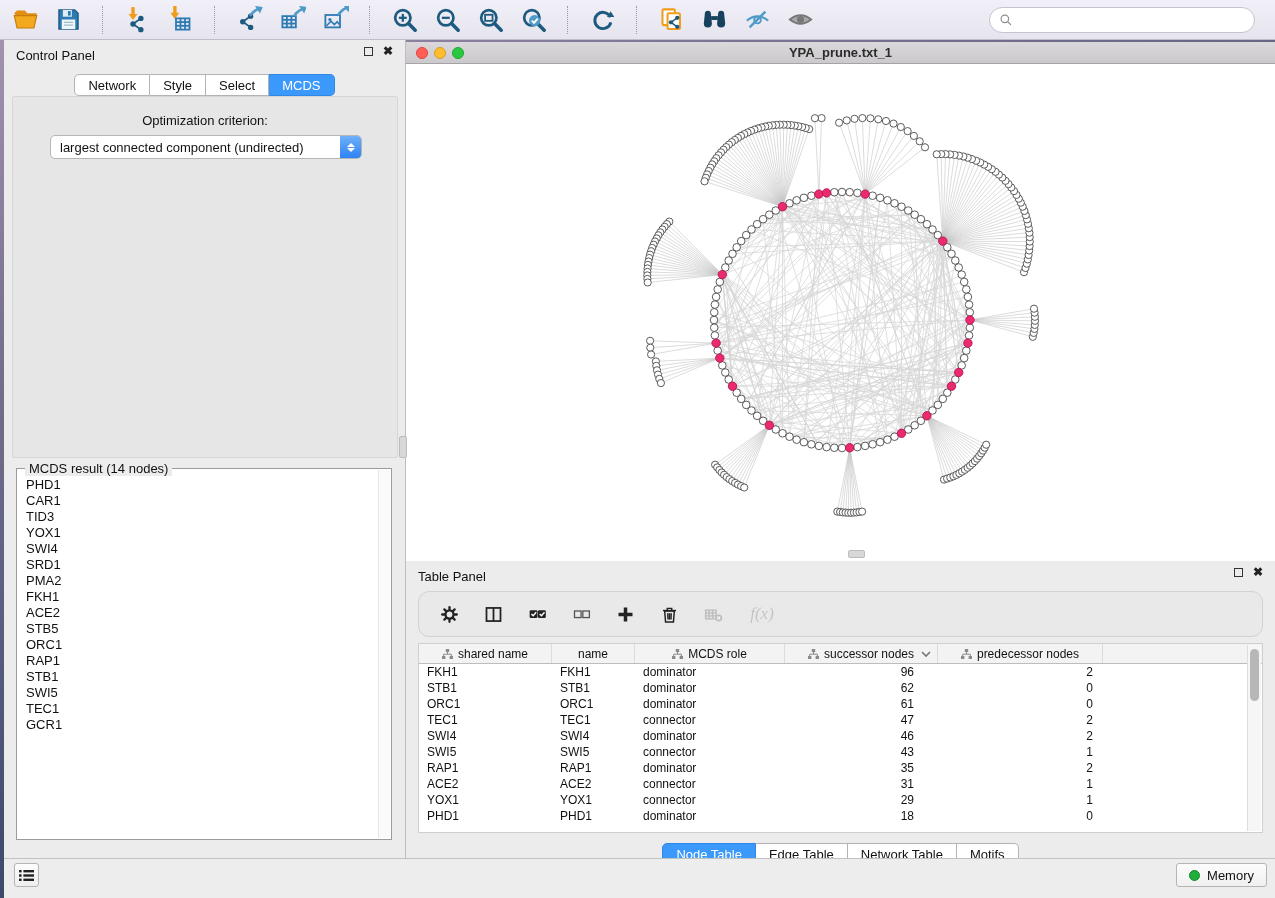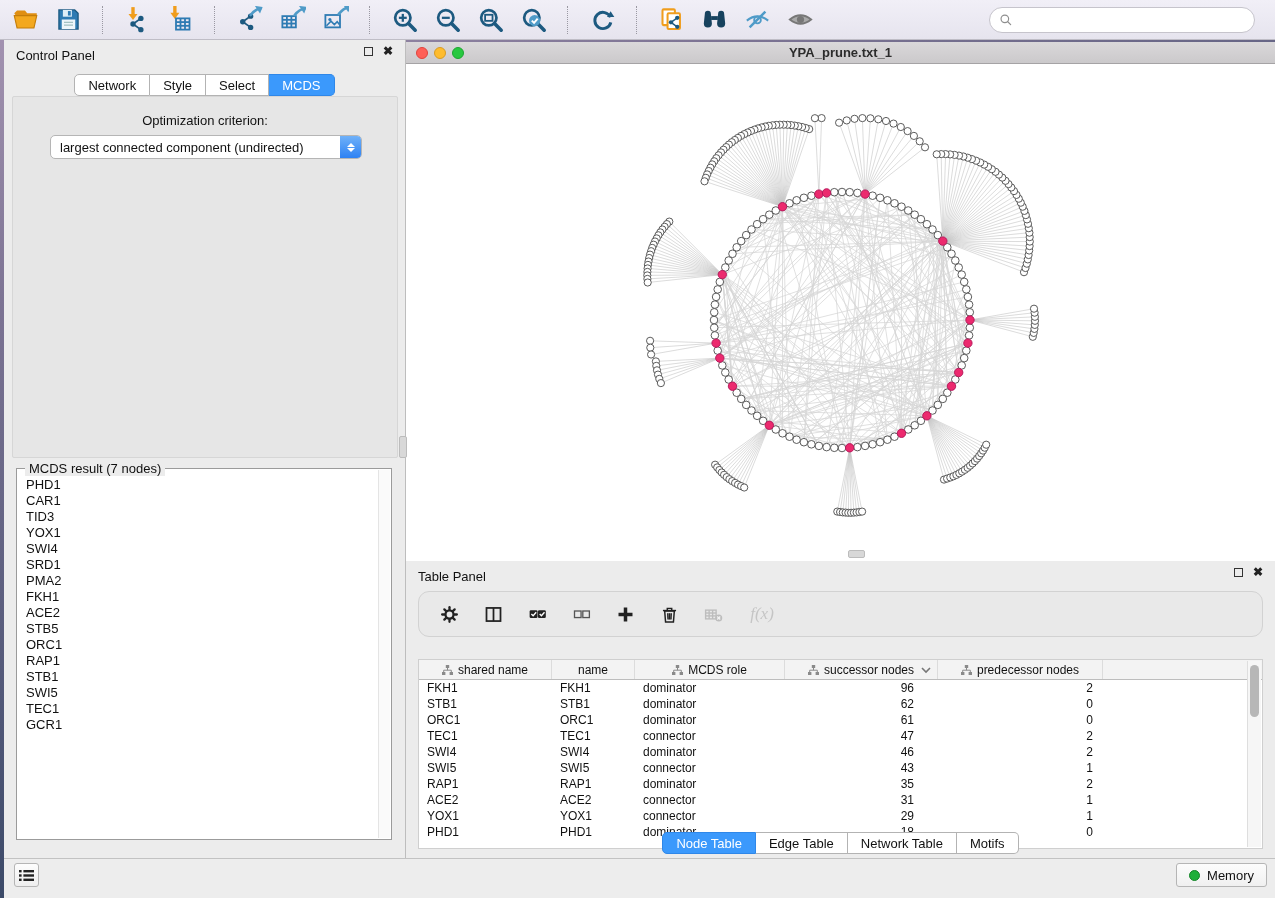--- a/index.html
+++ b/index.html
@@ -79,33 +79,33 @@
 
   
   .table-panel { position:absolute; left:406px; top:561px; width:869px; height:297px; background:#ececec; }
   .tp-toolbar { position:absolute; left:12px; top:30px; width:845px; height:46px; background:#e9e9e9;
     border:1px solid #d2d2d2; border-radius:11px; display:flex; align-items:center; gap:20px; padding-left:18px; }
   .tp-icon { display:flex; align-items:center; justify-content:center; width:24px; height:24px; }
   .tp-icon svg { width:21px; height:21px; }
   .tp-icon.disabled { opacity:.45; }
   .fx-label { font-family:"Liberation Serif",serif; font-style:italic; font-size:17px; color:#9a9a9a; }
 
-  .ntable { position:absolute; left:12px; top:82px; width:845px; height:190px; background:#fff; border:1px solid #cfcfcf;margin-top:16px; }
+  .ntable { position:absolute; left:12px; top:82px; width:845px; height:190px; background:#fff; border:1px solid #cfcfcf; }
   .thead { display:flex; height:20px; background:#f3f3f3; border-bottom:1px solid #bdbdbd; }
   .th { display:flex; align-items:center; justify-content:center; gap:5px; font-size:12px; color:#111;
     border-right:1px solid #dcdcdc; position:relative; }
   .th .sortv { position:absolute; right:6px; }
   .trow { display:flex; height:16px; }
   .td { font-size:12px; color:#111; line-height:16px; white-space:nowrap; overflow:hidden; }
   .td.l { padding-left:8px; text-align:left; }
   .td.r { text-align:right; }
   .tscroll { position:absolute; top:1px; right:1px; bottom:1px; width:14px; background:#f6f6f6; border-left:1px solid #dedede; }
   .tthumb { position:absolute; top:4px; left:2px; width:9px; height:52px; background:#b7b7b7; border-radius:5px; }
 
-  .tp-tabs { position:absolute; left:0; top:271px; width:869px; display:flex; justify-content:center; }
+  .tp-tabs { position:absolute; left:0; top:282px; width:869px; display:flex; justify-content:center; }
 
   
   .status-bar { position:absolute; left:4px; top:858px; width:1271px; height:48px; background:#ededed; border-top:1px solid #c2c2c2; }
   .sb-left-btn { position:absolute; left:10px; top:4px; width:25px; height:24px; background:linear-gradient(#fdfdfd,#eee);
     border:1px solid #b5b5b5; border-radius:3px; display:flex; align-items:center; justify-content:center; }
   .memory-btn { position:absolute; right:8px; top:4px; height:24px; background:linear-gradient(#fcfcfc,#f0f0f0);
     border:1px solid #b5b5b5; border-radius:3px; display:flex; align-items:center; gap:7px; padding:0 12px; font-size:13px; color:#111; }
   .mem-dot { width:11px; height:11px; border-radius:50%; background:#1faf3a; border:1px solid #148527; }
 </style>
 </head>
@@ -311,21 +311,21 @@
       <div class="dropdown">
         <span class="dd-text">largest connected component (undirected)</span>
         <span class="dd-stepper">
             <span class="dd-up"></span>
             <span class="dd-down"></span>
           </span>
       </div>
     </div>
 
     <div class="result-group">
-      <span class="result-legend">MCDS result (7 nodes)</span>
+      <span class="result-legend">MCDS result (14 nodes)</span>
       <div class="result-list" id="result-list">
           <div class="result-item">PHD1</div>
           <div class="result-item">CAR1</div>
           <div class="result-item">TID3</div>
           <div class="result-item">YOX1</div>
           <div class="result-item">SWI4</div>
           <div class="result-item">SRD1</div>
           <div class="result-item">PMA2</div>
           <div class="result-item">FKH1</div>
           <div class="result-item">ACE2</div>

